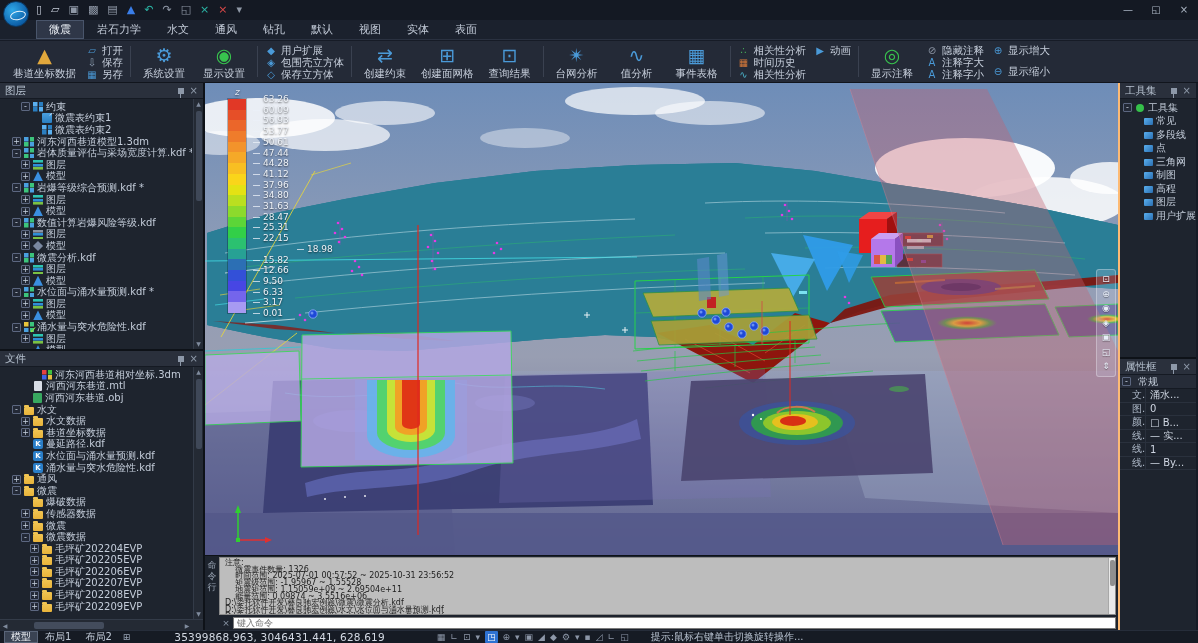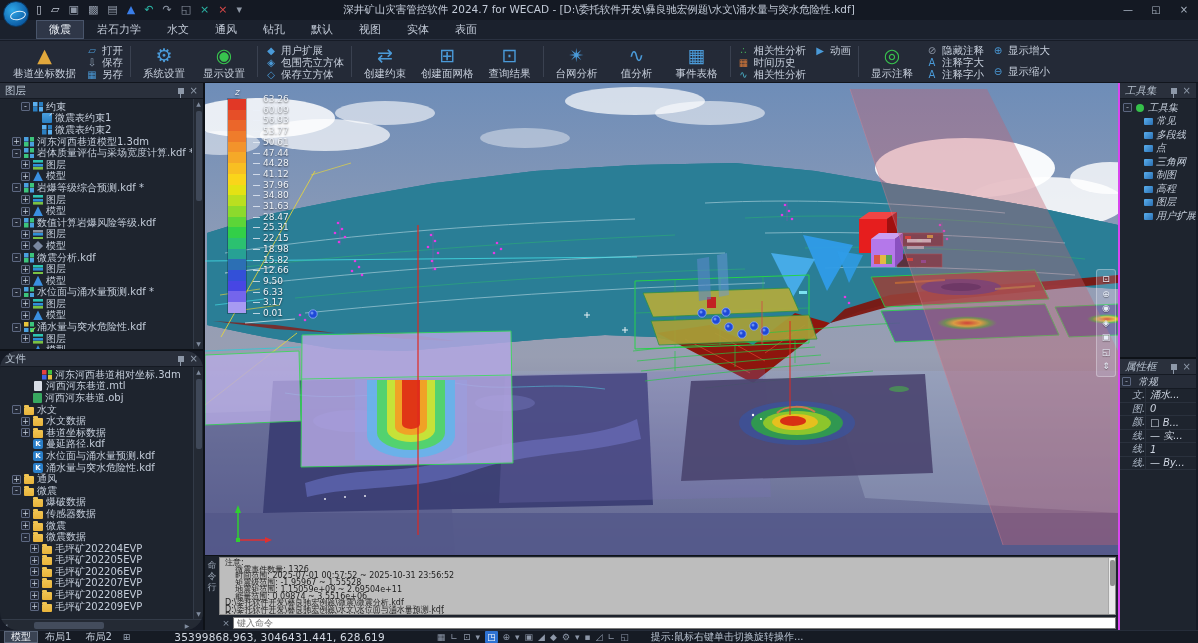--- a/index.html
+++ b/index.html
@@ -31,21 +31,21 @@
   .rb-lbl{font-size:10.5px;line-height:13px;color:#c6cedb;white-space:nowrap;}
   .rb-col{display:flex;flex-direction:column;justify-content:space-between;padding:2px 0;}
   .rb-small{display:flex;align-items:center;gap:4px;height:12px;}
   .rb-sicon{font-size:10px;width:12px;text-align:center;line-height:12px;}
   .rb-slbl{font-size:10.5px;color:#c6cedb;white-space:nowrap;}
 
   
   .main{position:absolute;left:0;top:83px;width:1198px;height:547px;display:flex;}
   .left-col{width:205px;display:flex;flex-direction:column;border-right:2px solid #0e1218;}
   .center-col{width:913px;display:flex;flex-direction:column;}
-  .right-col{width:78px;display:flex;flex-direction:column;border-left:2px solid #d946ef;font-style:italic;}
+  .right-col{width:78px;display:flex;flex-direction:column;border-left:2px solid #fdba74;}
 
   .panel{background:#1e242e;display:flex;flex-direction:column;overflow:hidden;}
   .p-head{height:16px;background:#2a303c;display:flex;align-items:center;padding:0 5px;border-bottom:1px solid #151a23;flex:none;}
   .p-title{font-size:10.5px;color:#b6c1cf;flex:1;white-space:nowrap;overflow:hidden;}
   .pin-icon{width:6px;height:6px;background:#8d98a8;margin-right:6px;position:relative;}
   .pin-icon::after{content:"";position:absolute;left:2px;top:6px;width:1px;height:4px;background:#8d98a8;}
   .p-close{font-size:10px;color:#8d98a8;line-height:14px;}
 
   .tree{flex:1;overflow:hidden;padding:2px 0 0 2px;position:relative;}
   .tree-row{display:flex;align-items:center;height:11.6px;white-space:nowrap;overflow:hidden;}
@@ -150,21 +150,20 @@
         <span class="gl" style="color: rgb(143, 152, 166);">▩</span>
         <span class="gl" style="color: rgb(143, 152, 166);">▤</span>
         <span class="gl" style="color: rgb(58, 126, 232);">▲</span>
         <span class="gl" style="color: rgb(42, 181, 165);">↶</span>
         <span class="gl" style="color: rgb(143, 152, 166);">↷</span>
         <span class="gl" style="color: rgb(143, 152, 166);">◱</span>
         <span class="gl" style="color: rgb(42, 181, 165);">×</span>
         <span class="gl" style="color: rgb(216, 72, 72);">×</span>
         <span class="gl" style="color: rgb(143, 152, 166);">▾</span>
       </div>
-    <div class="title-text">深井矿山灾害管控软件 2024.7 for WECAD  - [D:\委托软件开发\彝良驰宏例题\水文\涌水量与突水危险性.kdf]</div>
     <div class="winctl">
         <span class="gl">—</span>
         <span class="gl">◱</span>
         <span class="gl">×</span>
       </div>
   </div>
 
   <div class="menubar">
       <span class="gl active"></span>
       <span class="gl"></span>
@@ -465,21 +464,21 @@
                 <span class="t-lbl">模型</span>
               </div>
             </div>
           <div class="vscroll">
             <span class="arr">▲</span>
             <span class="arr dn">▼</span>
             <i class="vthumb" style="top:12px;height:90px;"></i>
           </div>
         </div>
       </div>
-      <div class="panel" style="flex:1;border-radius:18px;">
+      <div class="panel" style="flex:1;">
         <div class="p-head">
           <span class="p-title">文件</span>
           <span class="pin-icon"></span>
           <span class="p-close">×</span>
         </div>
         <div class="tree" style="position:relative;">
           <div style="padding-right:11px;">
               <div class="tree-row">
                 <span class="t-ind" style="width: 27px;"></span>
                 <span class="t-exp hid">+</span>
@@ -948,21 +947,21 @@
                 <div class="lg-val" style="top: 38.8px;">50.61</div>
                 <div class="lg-val" style="top: 49.5px;">47.44</div>
                 <div class="lg-val" style="top: 60.2px;">44.28</div>
                 <div class="lg-val" style="top: 70.9px;">41.12</div>
                 <div class="lg-val" style="top: 81.6px;">37.96</div>
                 <div class="lg-val" style="top: 92.3px;">34.80</div>
                 <div class="lg-val" style="top: 103px;">31.63</div>
                 <div class="lg-val" style="top: 113.7px;">28.47</div>
                 <div class="lg-val" style="top: 124.4px;">25.31</div>
                 <div class="lg-val" style="top: 135.1px;">22.15</div>
-                <div class="lg-val" style="top: 145.8px;">18.98</div>
+                <div class="lg-val" style="top: 145.8px; margin-left: 44px;">18.98</div>
                 <div class="lg-val" style="top: 156.5px;">15.82</div>
                 <div class="lg-val" style="top: 167.2px;">12.66</div>
                 <div class="lg-val" style="top: 177.9px;">9.50</div>
                 <div class="lg-val" style="top: 188.6px;">6.33</div>
                 <div class="lg-val" style="top: 199.3px;">3.17</div>
                 <div class="lg-val" style="top: 210px;">0.01</div>
               </div>
           </div>
         </div>
 

